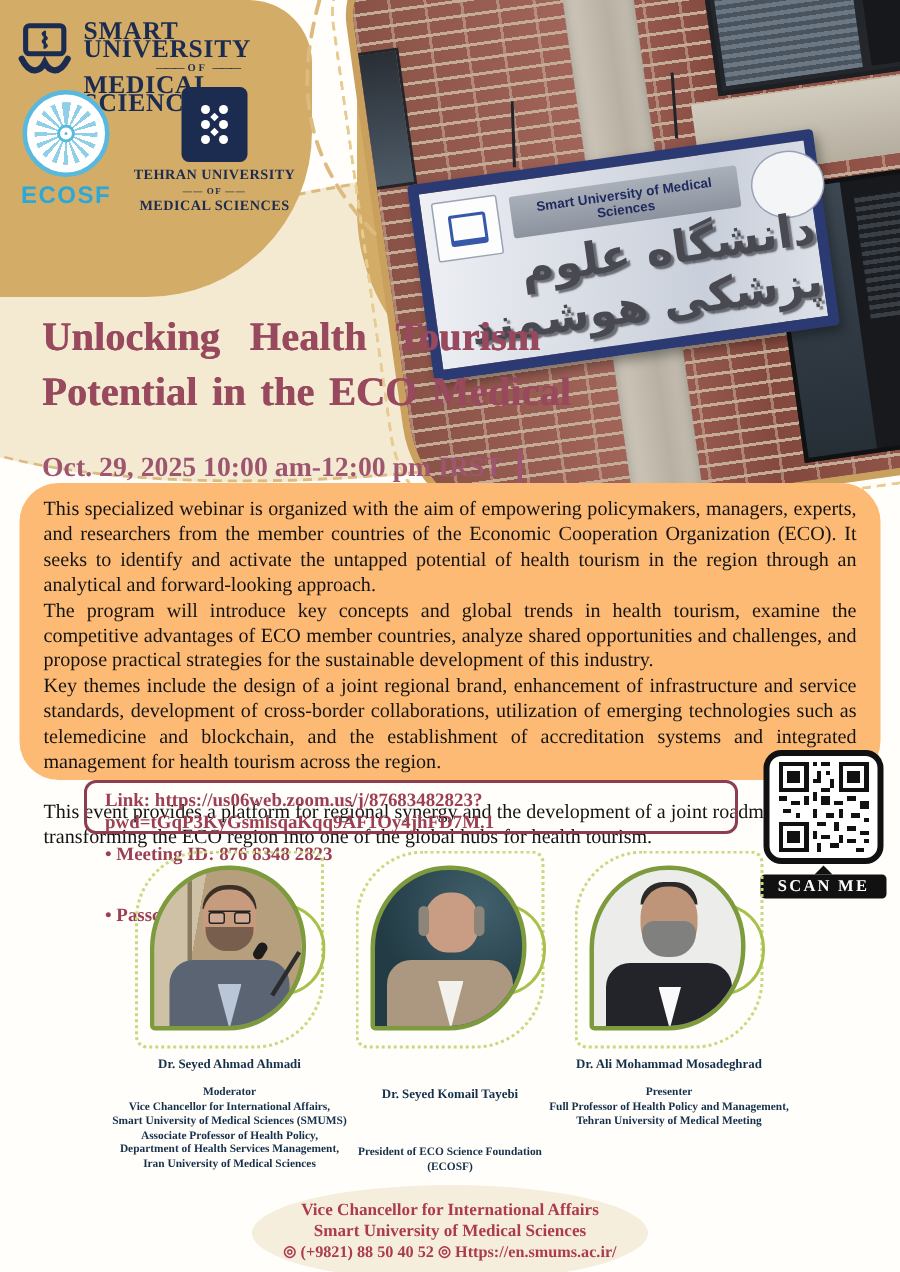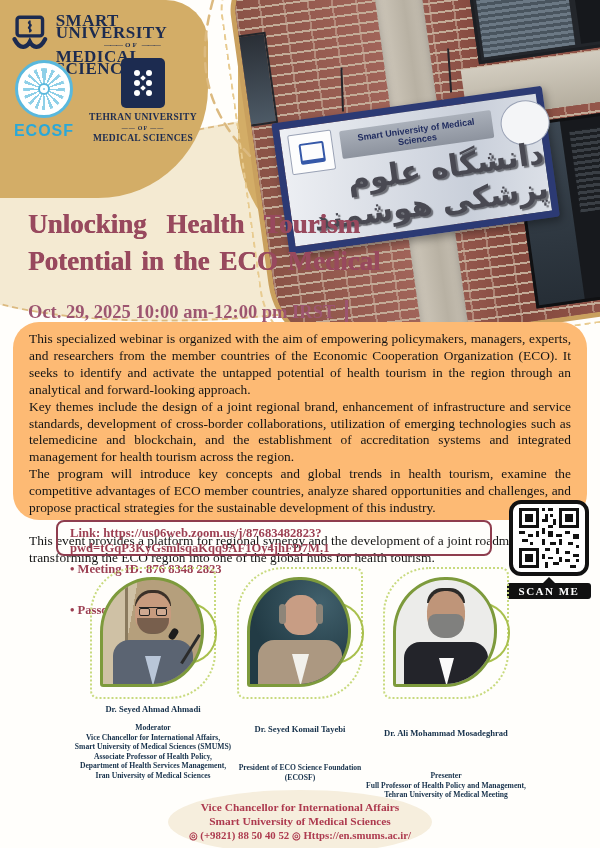--- a/index.html
+++ b/index.html
@@ -132,21 +132,21 @@
       border-bottom:6px solid #111; }
   .qr-label { margin:0 auto; width:84px; background:#111; color:#fff;
       font-weight:bold; font-size:11px; letter-spacing:1.5px; border-radius:3px;
       padding:2px 0; }
 
   
   .speakers { position:absolute; left:0; top:574px; width:600px; height:215px; z-index:7; }
   .spk { position:absolute; display:flex; flex-direction:column; align-items:center; }
   .spk1 { left:40px;  width:226px; }
   .spk2 { left:212px; width:176px;gap:20px; }
-  .spk3 { left:336px; width:220px;gap:24px; }
+  .spk3 { left:336px; width:220px; }
   .frame { position:relative; width:112px; height:118px; margin-bottom:12px; }
   .frame .dots { position:absolute; inset:-7px; border:2px dotted #c8da7e;
       border-radius:46px 8px 46px 8px; }
   .frame .arc { position:absolute; right:-8px; top:24%; width:30px; height:62px;
       border:2.5px solid #a9c04d; border-left:none; border-radius:0 40px 40px 0; }
   .photo { position:absolute; left:3px; top:3px; width:104px; height:110px;
       border:3px solid #7d9a3c; border-radius:50% 48% 50% 3%; overflow:hidden; }
   .head { position:absolute; border-radius:46% 46% 42% 42%; }
   .torso { position:absolute; bottom:-2px; border-radius:16px 16px 0 0; }
   .shirt { position:absolute; bottom:-2px; }
@@ -285,22 +285,22 @@
   <div class="t2">Potential in the ECO Medical</div>
 </div>
 
 <div class="dateline">
   <span>Oct. 29, 2025 10:00 am-12:00 pm IRST</span>
   <span class="date-sep"></span>
 </div>
 
 <div class="desc">
   <p>This specialized webinar is organized with the aim of empowering policymakers, managers, experts, and researchers from the member countries of the Economic Cooperation Organization (ECO). It seeks to identify and activate the untapped potential of health tourism in the region through an analytical and forward-looking approach.</p>
+  <p>The program will introduce key concepts and global trends in health tourism, examine the competitive advantages of ECO member countries, analyze shared opportunities and challenges, and propose practical strategies for the sustainable development of this industry.</p>
   <p>Key themes include the design of a joint regional brand, enhancement of infrastructure and service standards, development of cross-border collaborations, utilization of emerging technologies such as telemedicine and blockchain, and the establishment of accreditation systems and integrated management for health tourism across the region.</p>
-  <p>The program will introduce key concepts and global trends in health tourism, examine the competitive advantages of ECO member countries, analyze shared opportunities and challenges, and propose practical strategies for the sustainable development of this industry.</p>
   <p class="gap">This event provides a platform for regional synergy and the development of a joint roadmap aimed at transforming the ECO region into one of the global hubs for health tourism.</p>
 </div>
 
 <div class="meet-box">
   <div>Link: https://us06web.zoom.us/j/87683482823?pwd=tGqP3KyGsmlsqaKqq9AF1Oy4jhFD7M.1</div>
   <div class="row2">
     <span>• Meeting ID: 876 8348 2823</span>
     <span>• Passcode: 262032</span>
   </div>
 </div>

